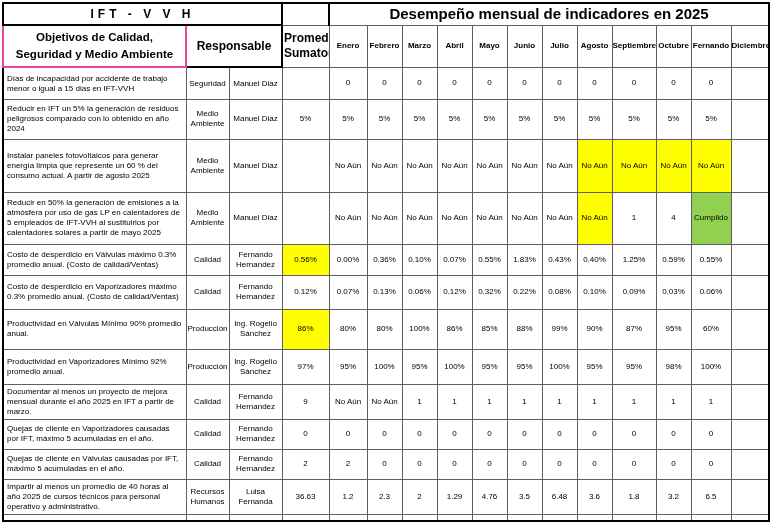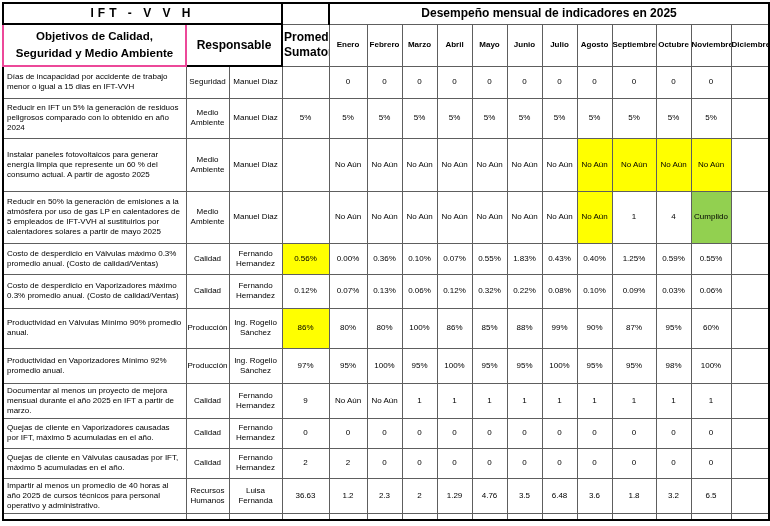--- a/index.html
+++ b/index.html
@@ -2,21 +2,21 @@
 <html><head>
 <meta charset="utf-8">
 <style>
   html,body{margin:0;padding:0;background:#fff;}
   body{width:770px;height:526px;font-family:"Liberation Sans",sans-serif;color:#000;}
   .wrap{padding:2px 0 0 2px;}
   table{border-collapse:collapse;table-layout:fixed;width:766px;border:2px solid #000;}
   td{border:1px solid #5e5e5e;text-align:center;vertical-align:middle;padding:1px;overflow:hidden;font-size:8px;line-height:1.25;}
   
   .org-title{border:2px solid #000;font-size:12px;font-weight:bold;letter-spacing:4px;}
-  .main-title{border-left:2px solid #000;font-size:12px;font-weight:bold;margin-left:42px;}
+  .main-title{border-left:2px solid #000;font-size:15px;font-weight:bold;margin-left:42px;}
   .objectives-header{border:2px solid #ec4899;font-size:11.5px;font-weight:bold;white-space:pre-line;line-height:1.5;}
   .responsible-header{border:2px solid #000;font-size:12px;font-weight:bold;}
   .average-header{font-weight:bold;white-space:pre-line;font-size:12px;}
   .month-cell{font-weight:bold;padding:0;}
   thead tr.title-row{height:21px;}
   thead tr.subhead-row{height:42px;}
   
   .objective-cell{text-align:left;padding:1px 3px;}
   tbody tr:nth-child(1){height:32px;padding-left:12px;}
   tbody tr:nth-child(2){height:40px;}
@@ -71,21 +71,21 @@
       <td class="month-cell">Enero</td>
           <td class="month-cell">Febrero</td>
           <td class="month-cell">Marzo</td>
           <td class="month-cell">Abril</td>
           <td class="month-cell">Mayo</td>
           <td class="month-cell">Junio</td>
           <td class="month-cell">Julio</td>
           <td class="month-cell">Agosto</td>
           <td class="month-cell">Septiembre</td>
           <td class="month-cell">Octubre</td>
-          <td class="month-cell">Noviembre</td>
+          <td class="month-cell">Fernando</td>
           <td class="month-cell">Diciembre</td>
         </tr>
     </thead>
     <tbody id="table-body">
 
     <tr>
           <td class="objective-cell">Días de incapacidad por accidente de trabajo menor o igual a 15 dias en IFT-VVH</td>
           <td>Seguridad</td>
           <td>Manuel Diaz</td>
           <td></td>

